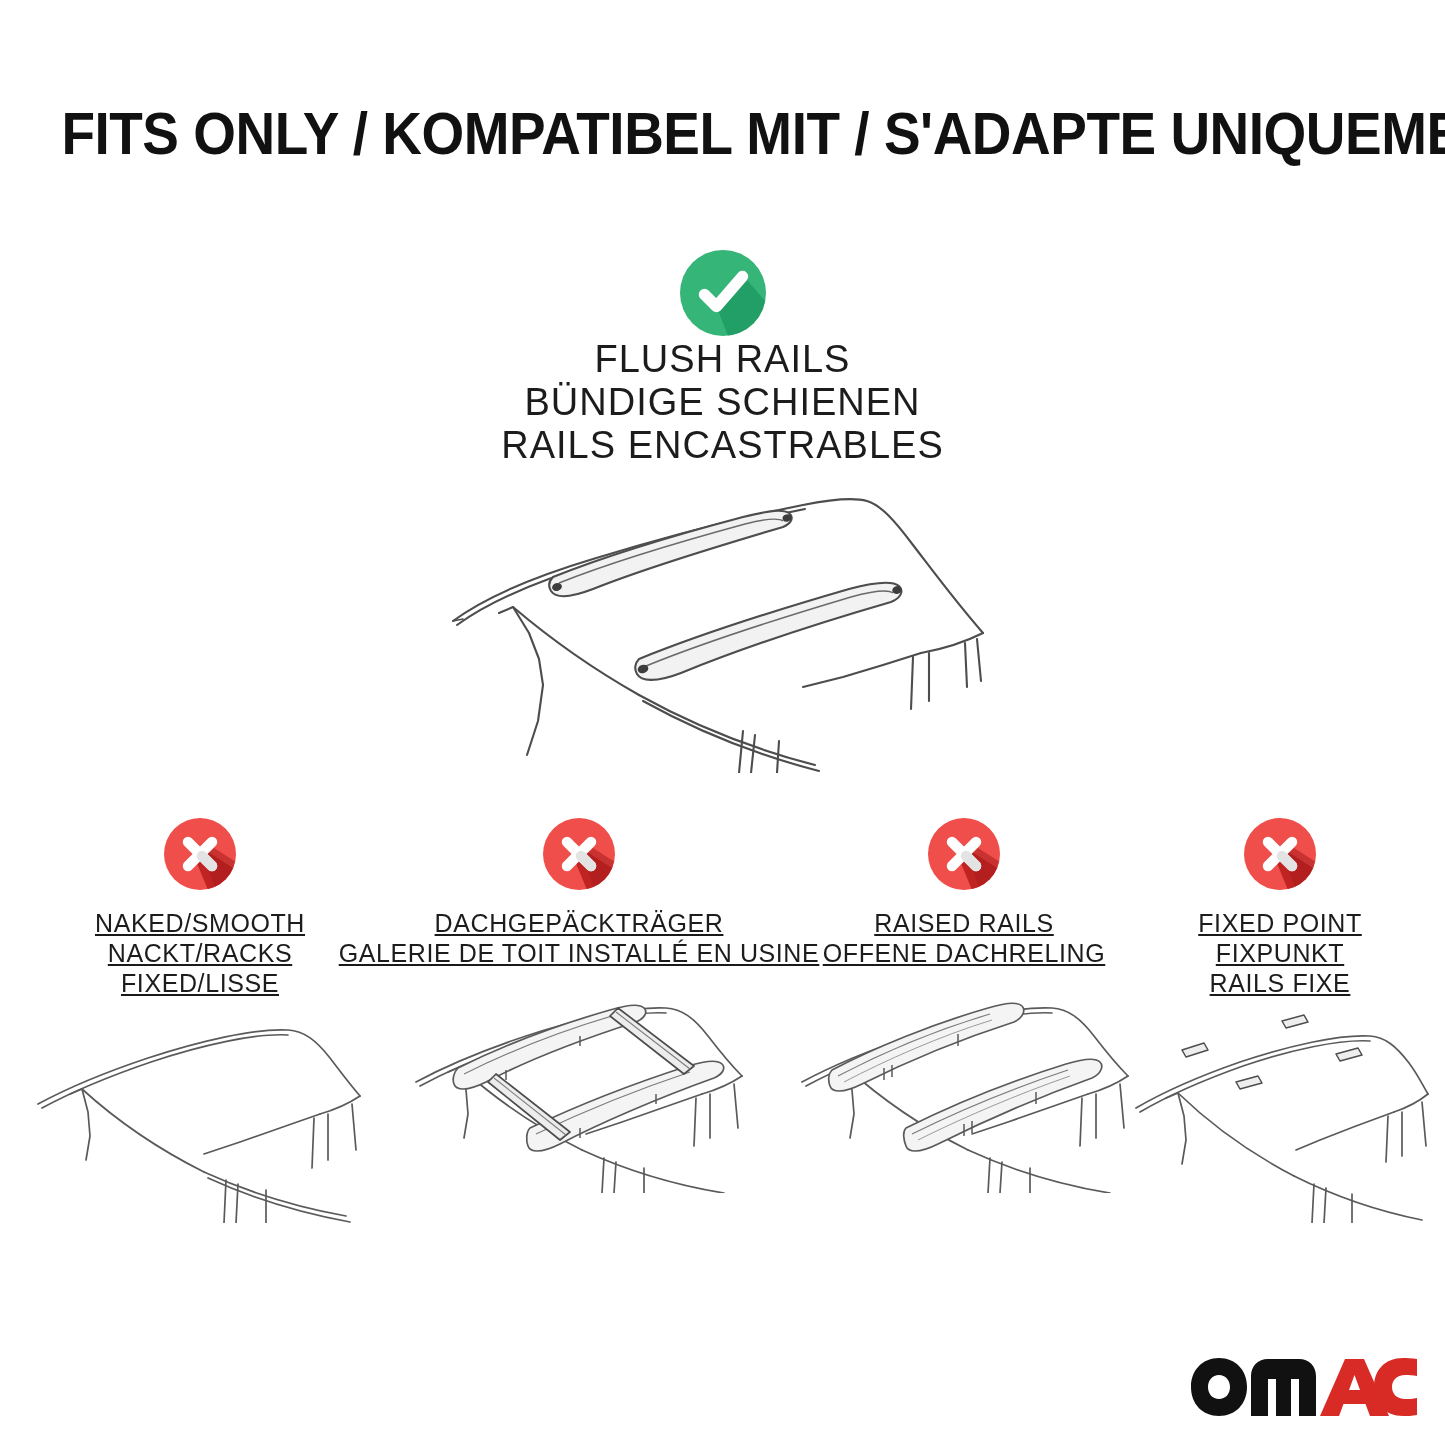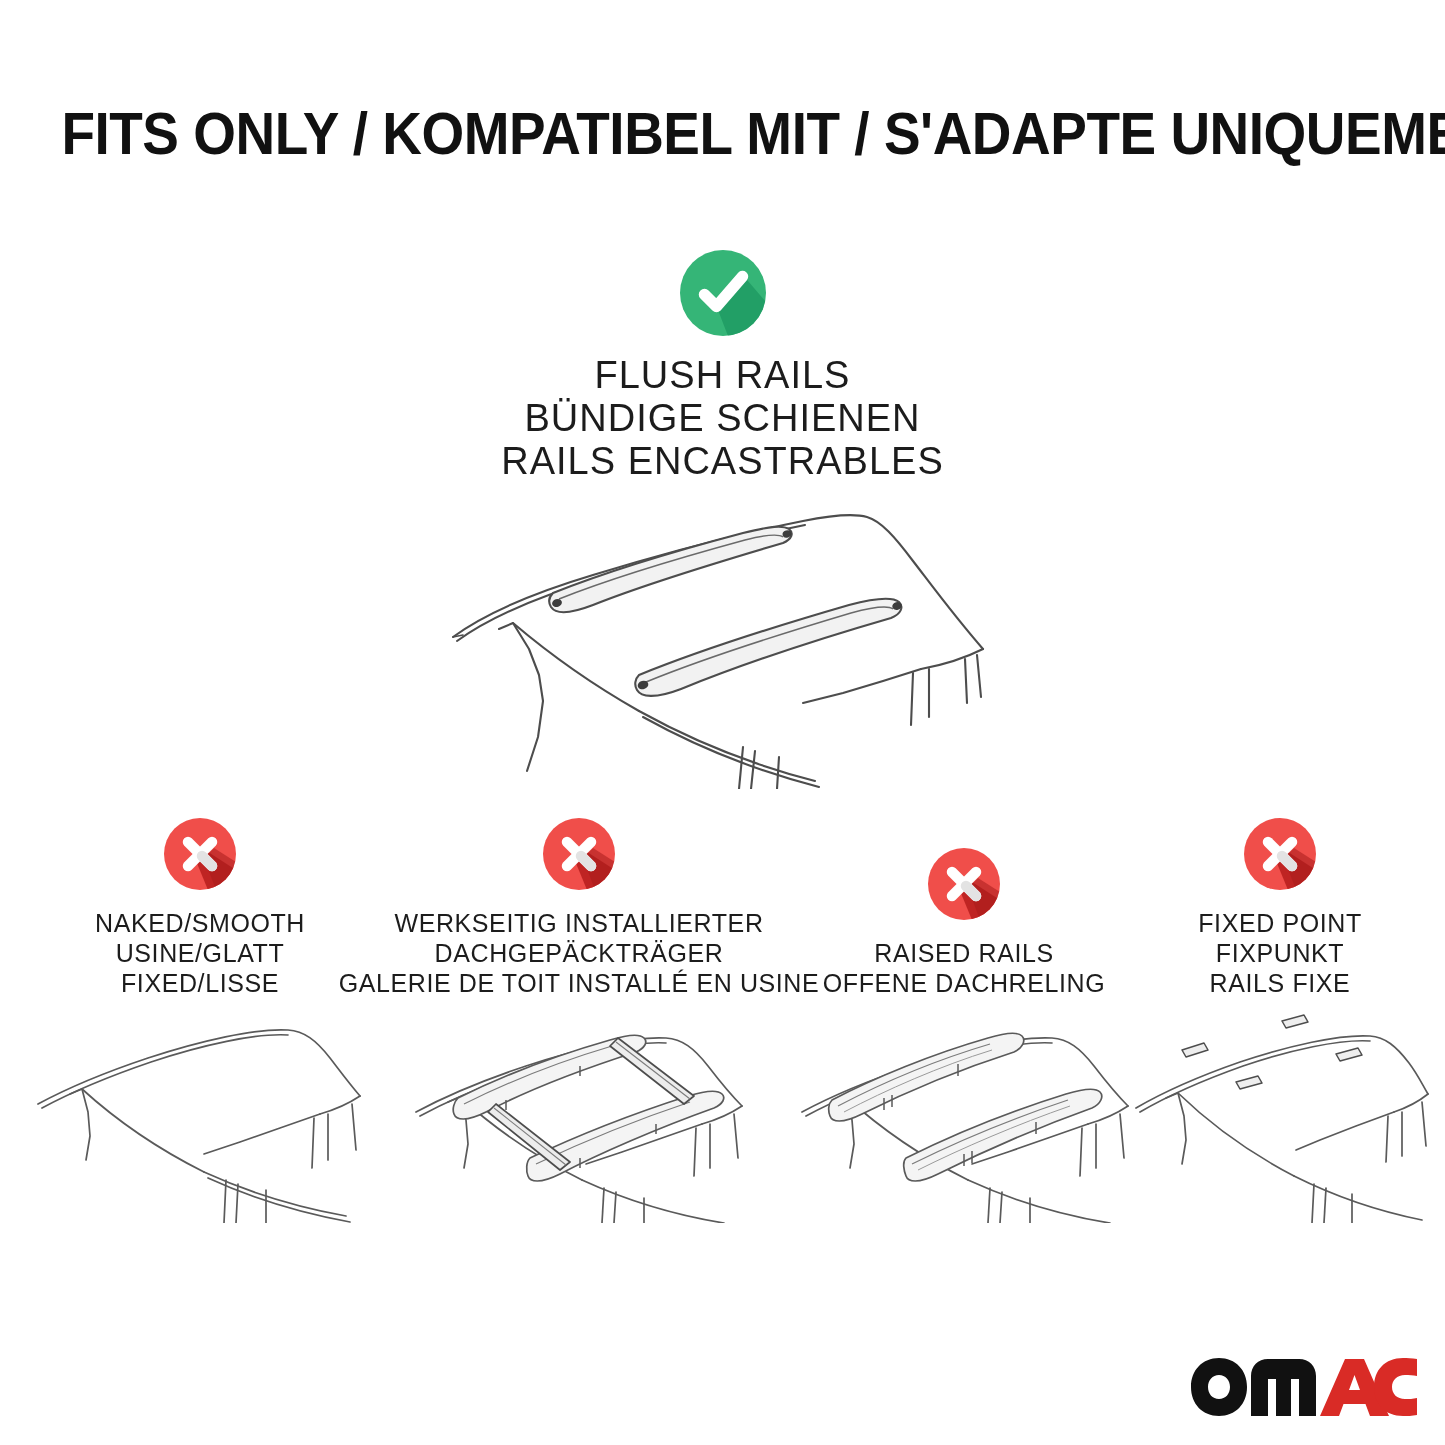--- a/index.html
+++ b/index.html
@@ -53,42 +53,43 @@
     width: 86px;
     height: 86px;
     position: relative;
   }
   .badge-red {
     width: 72px;
     height: 72px;
     position: relative;
   }
   .hero-labels {
-    margin-top: 18px;
+    margin-top: 2px;
     text-align: center;
     font-size: 38px;
     line-height: 1.13;
     letter-spacing: 1.0px;
     font-weight: 400;
     color: #1c1c1c;
   }
   .hero-img {
     margin-top: 6px;
     width: 560px;
     height: 300px;
   }
 
   
   .cols {
     position: absolute;
     left: 0;
     top: 818px;
     width: 1317px;
     display: flex;
-    align-items: flex-end;
+    align-items: flex-start;
+    text-decoration: underline;
   }
   .col {
     display: flex;
     flex-direction: column;
     align-items: center;
   }
   .col-1 { width: 350px; margin-left: 30px; }
   .col-2 { width: 430px; margin-left: -6px; }
   .col-3 { width: 340px; margin-left: 0px; }
   .col-4 { width: 300px; margin-left: -4px; }
@@ -213,21 +214,21 @@
           </g>
           <g stroke-linecap="round" stroke-width="10.5" fill="none">
             <path d="M24 24 L48 48" stroke="#ffffff"></path>
             <path d="M48 24 L24 48" stroke="#ffffff"></path>
             <path d="M38 38 L48 48" stroke="#e3e3e3"></path>
           </g>
         </svg>
       </div>
       <div class="col-labels">
         <div>NAKED/SMOOTH</div>
-        <div>USINE/GLATT</div>
+        <div>NACKT/RACKS</div>
         <div>FIXED/LISSE</div>
       </div>
       <div class="col-img">
         <svg viewBox="0 0 340 215" width="340" height="215">
           <g fill="none" stroke="#5a5a5a" stroke-width="1.7" stroke-linecap="round" stroke-linejoin="round">
             <path d="M8 96 C 34 82 70 66 118 50 C 170 33 226 20 258 22 C 274 23 286 32 300 50 C 310 63 318 74 330 88"></path>
             <path d="M12 100 C 38 86 74 70 121 54 C 172 37 226 25 258 27"></path>
             <path d="M40 86 L52 81 L58 104 L60 128 L56 152"></path>
             <path d="M52 81 C 86 112 126 140 174 164"></path>
             <path d="M174 164 C 222 186 272 200 316 208"></path>
@@ -259,21 +260,20 @@
             <path d="M40 40 L50 30 L72 44 L72 72 L52 72 Z" fill="#a81c1b" opacity="0.55"></path>
           </g>
           <g stroke-linecap="round" stroke-width="10.5" fill="none">
             <path d="M24 24 L48 48" stroke="#ffffff"></path>
             <path d="M48 24 L24 48" stroke="#ffffff"></path>
             <path d="M38 38 L48 48" stroke="#e3e3e3"></path>
           </g>
         </svg>
       </div>
       <div class="col-labels">
-        <div>WERKSEITIG INSTALLIERTER</div>
         <div>DACHGEPÄCKTRÄGER</div>
         <div>GALERIE DE TOIT INSTALLÉ EN USINE</div>
       </div>
       <div class="col-img">
         <svg viewBox="0 0 355 215" width="355" height="215">
           <g fill="none" stroke="#5a5a5a" stroke-width="1.7" stroke-linecap="round" stroke-linejoin="round">
 
             <path d="M14 104 C 40 90 76 74 124 58 C 176 41 232 28 264 30 C 280 31 292 40 306 58 C 316 71 326 84 340 98"></path>
             <path d="M18 108 C 44 94 80 78 127 62 C 178 45 232 33 264 35"></path>
             <path d="M46 94 L58 89 L64 112 L66 136 L62 160"></path>

